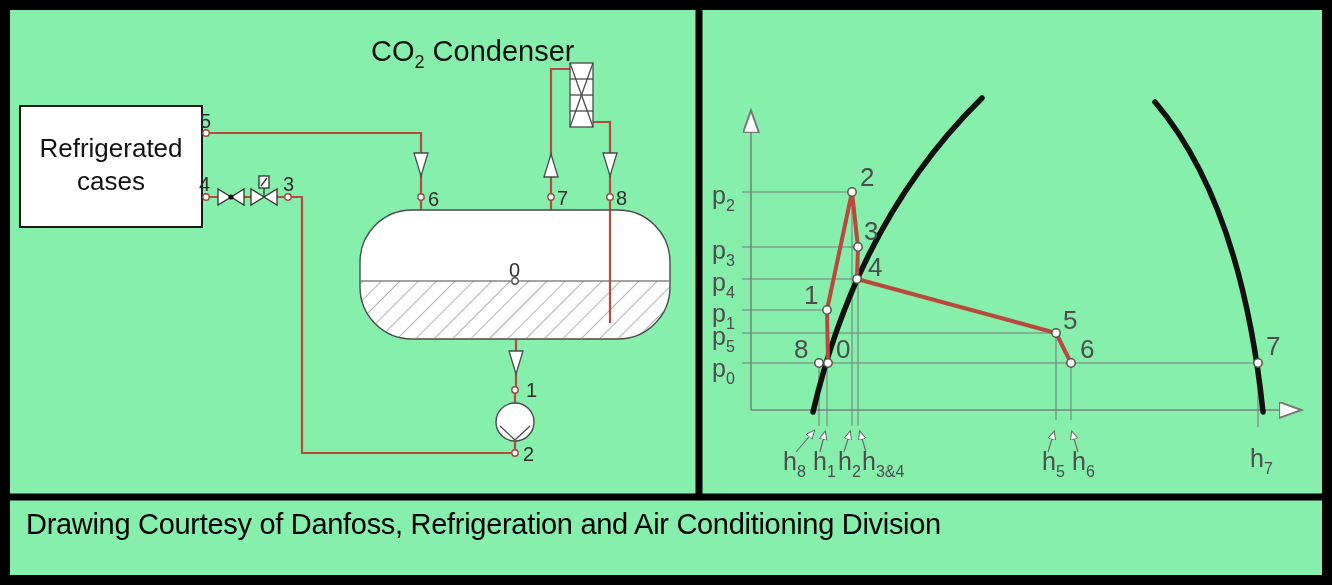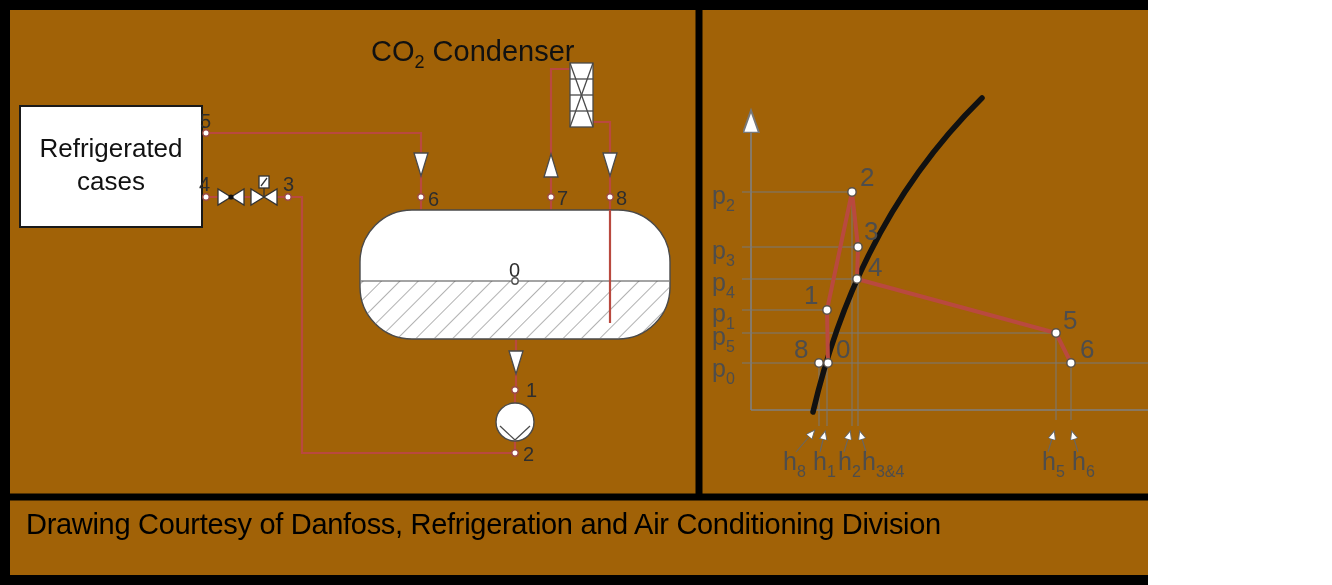--- a/index.html
+++ b/index.html
@@ -1,16 +1,16 @@
 <!DOCTYPE html>
 <html><head>
 <meta charset="utf-8">
 <style>
   html,body{margin:0;padding:0;background:#ffffff;}
-  #stage{position:relative;width:1148px;height:585px;background:#a16207;overflow:hidden;
+  #stage{position:relative;width:1332px;height:585px;background:#86efac;overflow:hidden;
          font-family:"Liberation Sans", sans-serif;}
   svg{position:absolute;left:0;top:0;}
   text{font-family:"Liberation Sans", sans-serif;}
   .blk-title{font-size:29px;fill:#111;}
   .box-label{font-size:26px;fill:#111;}
   .pt-l{font-size:20px;fill:#2e2e2e;}
   .pt-r{font-size:26px;fill:#4d4d4d;}
   .axis-lbl{font-size:25px;fill:#4d4d4d;}
   .sub{font-size:16px;fill:#4d4d4d;}
   .caption-text{font-size:29px;fill:#000;letter-spacing:-0.3px;}

